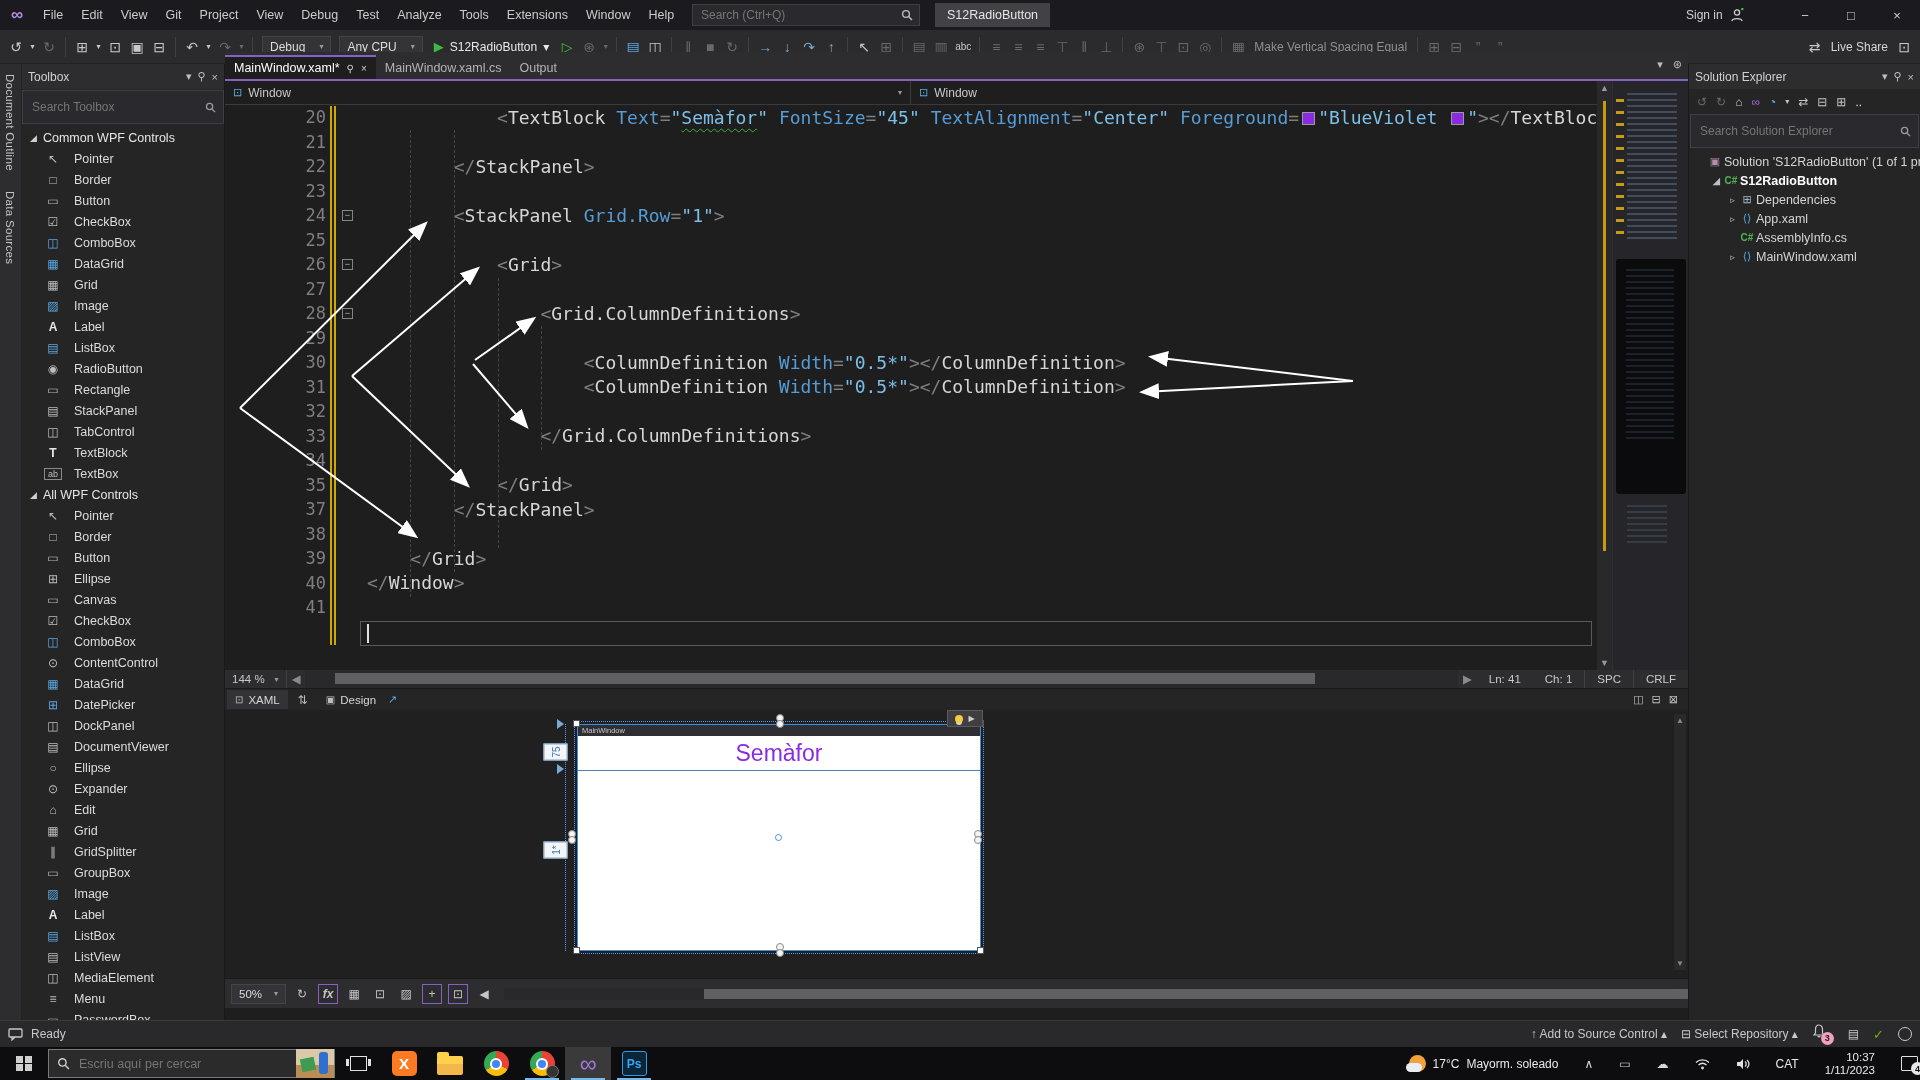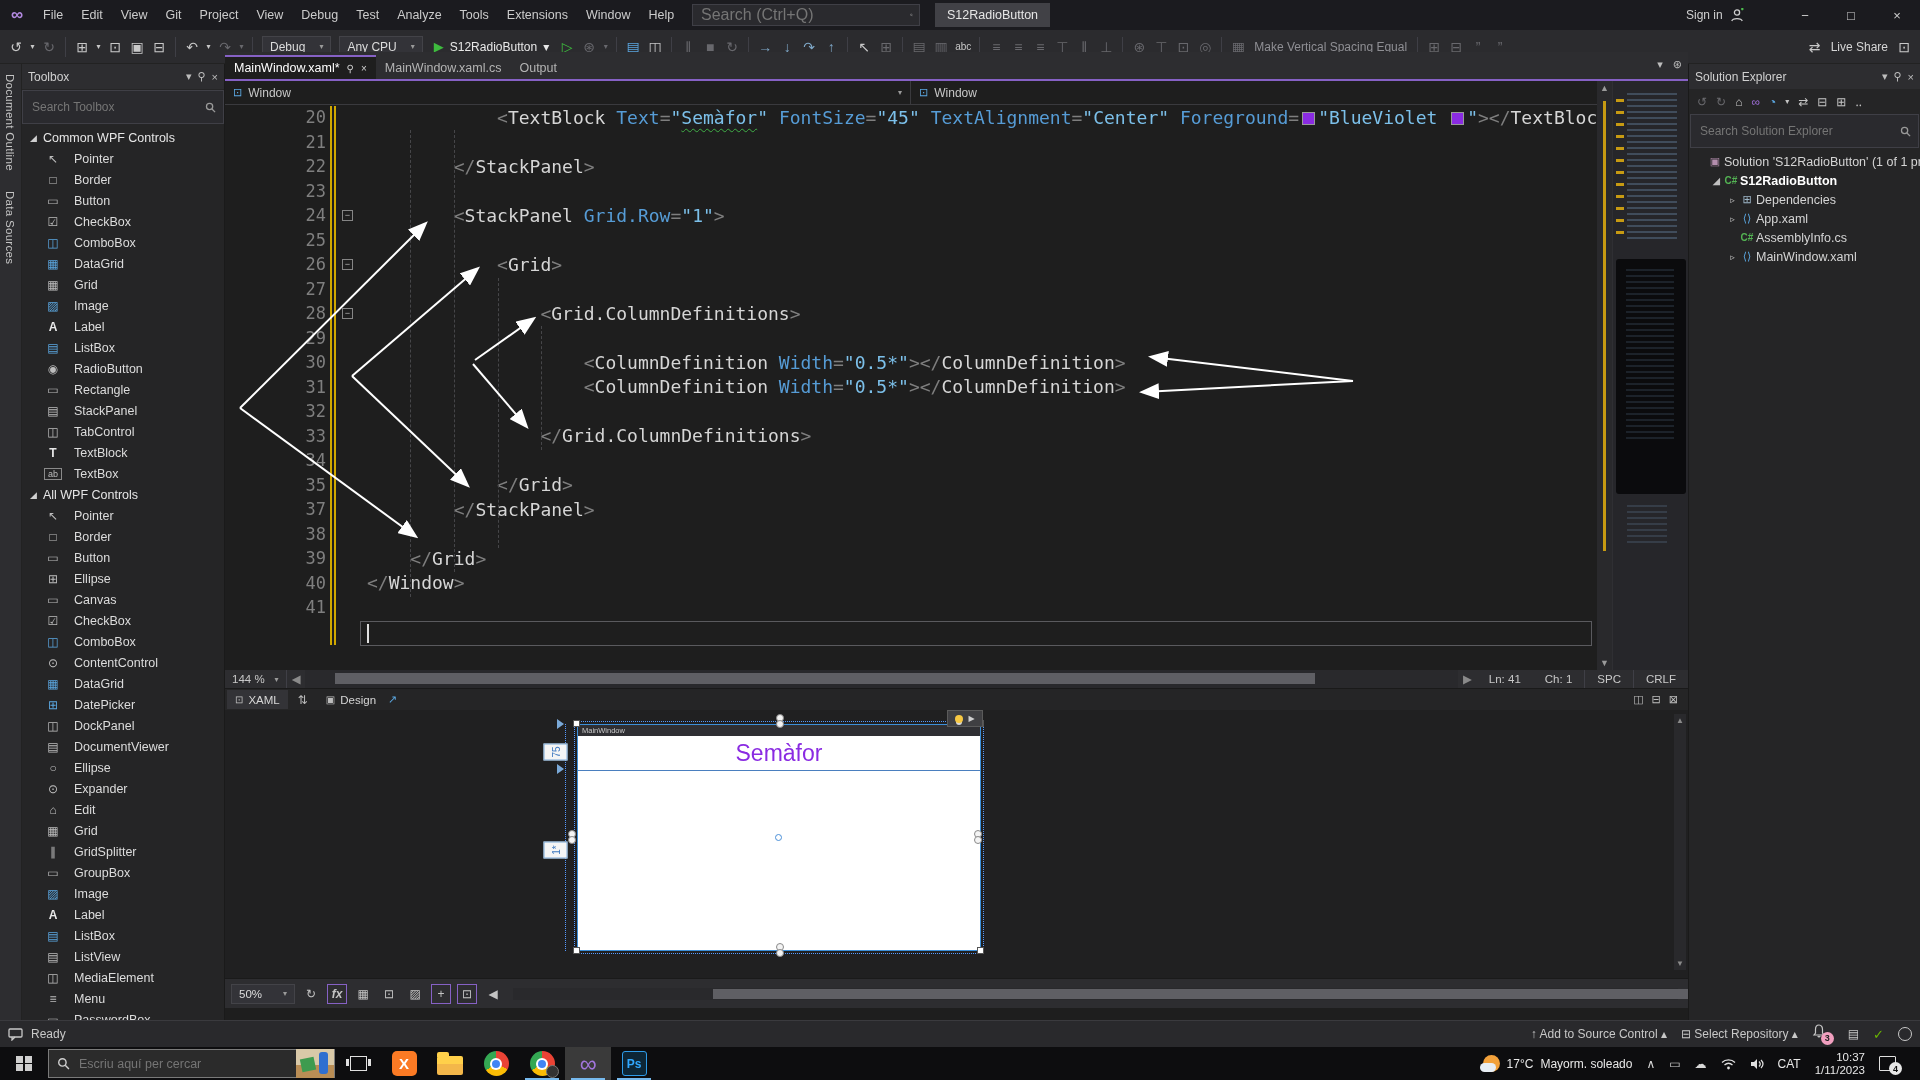--- a/index.html
+++ b/index.html
@@ -8,21 +8,21 @@
     font-family:"Liberation Sans",sans-serif;color:#c8c8c8;font-size:12px;-webkit-font-smoothing:antialiased;}
   .abs{position:absolute;}
 
   
   .titlebar{left:0;top:0;width:1920px;height:30px;background:#1b1b1f;display:flex;align-items:center;}
   .vs-logo{width:34px;text-align:center;color:#b289e0;font-size:17px;font-weight:bold;}
   .menubar{display:flex;height:100%;align-items:center;}
   .menu-item{padding:0 9px;height:100%;display:flex;align-items:center;color:#cccccc;font-size:12.5px;cursor:default;}
   .qsearch{position:absolute;left:692px;top:4px;width:228px;height:22px;background:#2a2a2e;border:1px solid #3f3f46;
     display:flex;align-items:center;padding:0 6px;}
-  .qsearch input{flex:1;background:transparent;border:none;outline:none;color:#999;font-size:16px;font-family:inherit;}
+  .qsearch input{flex:1;background:transparent;border:none;outline:none;color:#999;font-size:12px;font-family:inherit;}
   .title-box{position:absolute;left:935px;top:3px;height:24px;background:#414146;color:#e6e6e6;
     display:flex;align-items:center;padding:0 12px;font-size:12.5px;}
   .signin{position:absolute;left:1686px;top:0;height:30px;display:flex;align-items:center;gap:7px;color:#d0d0d0;}
   .winbtns{position:absolute;right:0;top:0;height:30px;display:flex;}
   .winbtn{width:46px;height:30px;display:flex;align-items:center;justify-content:center;color:#cfcfcf;font-size:13px;}
 
   
   .toolbar{left:0;top:30px;width:1920px;height:34px;background:#2b2b2e;border-bottom:1px solid #222;
     display:flex;align-items:center;padding:0 6px;gap:2px;}
   .tb-i{min-width:20px;height:24px;display:flex;align-items:center;justify-content:center;font-size:14px;color:#c8c8c8;padding:0 2px;}
@@ -119,21 +119,21 @@
   .center-ring{position:absolute;width:7px;height:7px;border:1.5px solid #4a90d9;border-radius:50%;}
   .bulb-box{position:absolute;left:722px;top:0;width:36px;height:17px;background:#3f3f42;border:1px solid #5a5a5a;
     display:flex;align-items:center;justify-content:center;gap:5px;}
   .bulb{width:8px;height:8px;border-radius:50%;background:#f7c843;box-shadow:0 3px 0 -1px #d8d8d8;}
   .bulb-car{color:#cfcfcf;font-size:8px;}
   .dscroll{position:absolute;right:2px;top:4px;width:12px;height:256px;background:#29292c;color:#8a8a8a;font-size:8px;
     display:flex;flex-direction:column;justify-content:space-between;align-items:center;padding:2px 0;}
 
   .designbar{left:0;top:926px;width:1463px;height:30px;background:#2d2d30;border-top:1px solid #1a1a1a;
     display:flex;align-items:center;gap:6px;padding:0 6px;font-size:11.5px;}
-  .db-combo{height:20px;background:#333338;border:1px solid #434348;display:flex;align-items:center;gap:21px;padding:0 7px;color:#dcdcdc;}
+  .db-combo{height:20px;background:#333338;border:1px solid #434348;display:flex;align-items:center;gap:12px;padding:0 7px;color:#dcdcdc;}
   .db-i{min-width:20px;height:20px;display:flex;align-items:center;justify-content:center;color:#c4c4c4;font-size:12px;}
   .db-i.boxed{border:1px solid #8661c5;}
   .db-track{flex:1;height:12px;background:#29292c;position:relative;margin:0 4px;}
   .db-thumb{position:absolute;top:1px;height:10px;background:#5f5f64;}
 
   
   .solexp{left:1688px;top:64px;width:232px;height:956px;background:#252526;border-left:1px solid #1a1a1a;display:flex;flex-direction:column;}
   .se-tools{height:25px;display:flex;align-items:center;gap:9px;padding:0 8px;color:#c4c4c4;font-size:12px;}
   .se-tools .pur{color:#9b6bd3;} .se-tools .blu{color:#5ba7e0;} .se-tools .dim{color:#6a6a6e;}
   .se-row{height:19px;display:flex;align-items:center;font-size:12.5px;color:#d4d4d4;white-space:nowrap;overflow:hidden;}
@@ -171,21 +171,21 @@
   .xampp{width:25px;height:25px;border-radius:5px;background:#fb7a24;color:#fff;font-weight:bold;display:flex;align-items:center;justify-content:center;font-size:15px;}
   .folder{width:26px;height:19px;background:linear-gradient(180deg,#ffd04a 40%,#f3b74a 40%);border-radius:2px;position:relative;margin-top:3px;}
   .folder:before{content:"";position:absolute;left:0;top:-4px;width:12px;height:5px;background:#ffd04a;border-radius:2px 2px 0 0;}
   .chrome{width:25px;height:25px;border-radius:50%;background:conic-gradient(#ea4335 0 33%,#fbbc05 33% 66%,#34a853 66% 100%);position:relative;}
   .chrome:before{content:"";position:absolute;left:6.5px;top:6.5px;width:12px;height:12px;border-radius:50%;background:#fff;}
   .chrome:after{content:"";position:absolute;left:8.5px;top:8.5px;width:8px;height:8px;border-radius:50%;background:#4285f4;}
   .chrome-badge{position:absolute;right:6px;bottom:2px;width:13px;height:13px;border-radius:50%;background:#333;border:1px solid #777;}
   .vsicon{font-size:24px;color:#a175db;font-style:italic;line-height:20px;}
   .psicon{width:25px;height:25px;background:#0d2636;border:1.5px solid #2e9be8;border-radius:3px;color:#31a8ff;
     font-weight:bold;font-size:12px;display:flex;align-items:center;justify-content:center;}
-  .tray{margin-left:auto;display:flex;align-items:center;gap:14px;padding-right:24px;color:#e8e8e8;font-size:12px;}
+  .tray{margin-left:auto;display:flex;align-items:center;gap:26px;padding-right:2px;color:#e8e8e8;font-size:12px;}
   .weather{display:flex;align-items:center;gap:7px;}
   .sun{width:17px;height:17px;border-radius:50%;background:#f2a13b;position:relative;}
   .sun:after{content:"";position:absolute;left:-3px;top:8px;width:16px;height:9px;border-radius:8px;background:#e8eef4;}
   .tray-ic{color:#d8d8d8;font-size:12px;}
   .clockbox{text-align:right;font-size:11.5px;line-height:13px;}
   .notif{position:relative;width:17px;height:15px;border:1.5px solid #e0e0e0;border-radius:1px;}
   .notif .nbadge{position:absolute;right:-7px;bottom:-5px;width:13px;height:13px;border-radius:50%;background:#e8e8e8;color:#111;
     font-size:9px;font-weight:bold;display:flex;align-items:center;justify-content:center;}
 
   svg.arrows{pointer-events:none;}

